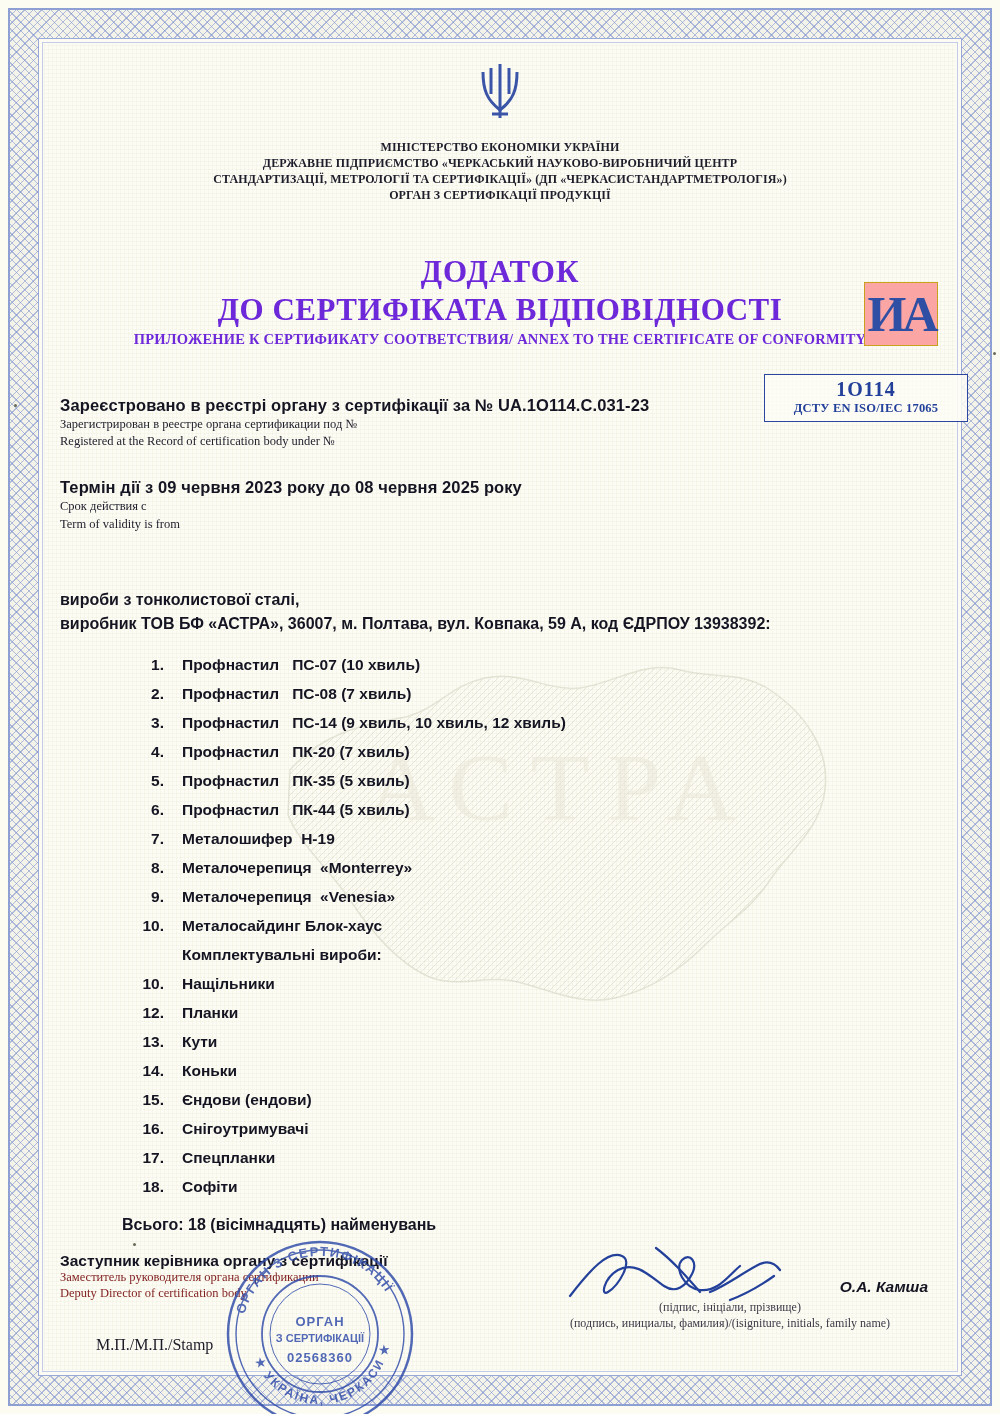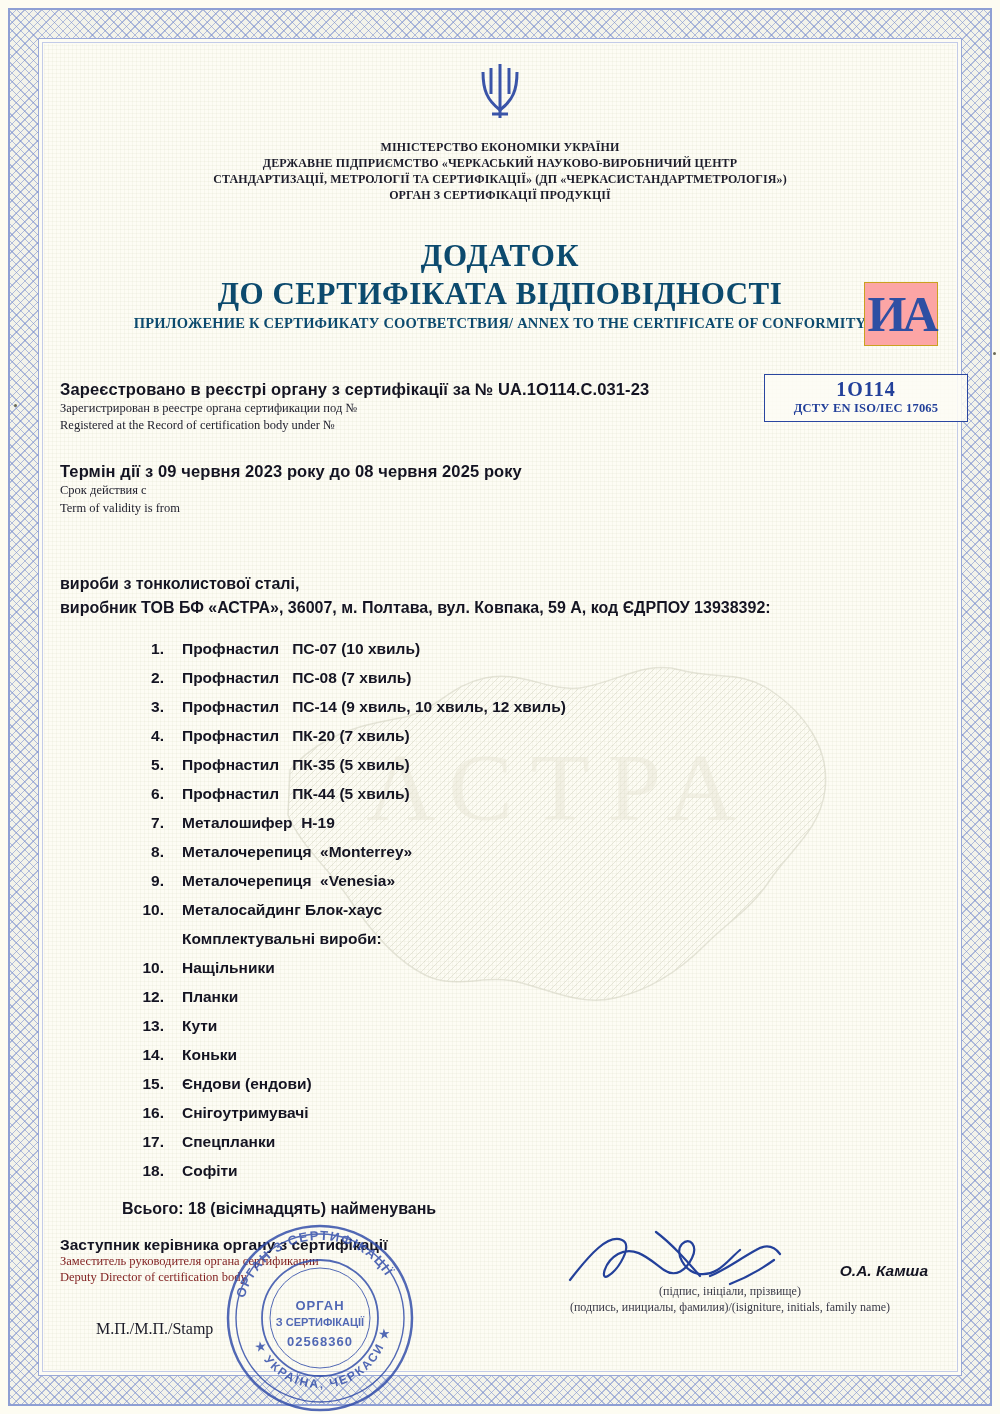--- a/index.html
+++ b/index.html
@@ -70,25 +70,25 @@
     font-family: "Liberation Serif", serif;
     font-weight: bold;
     font-size: 12px;
     line-height: 1.33;
     color: #1d1d2b;
     letter-spacing: 0.1px;
   }
   .org-header div { white-space: nowrap; }
   
   .doc-title {
-    margin-top: 34px;
+    margin-top: 50px;
     text-align: center;
     font-family: "Liberation Serif", serif;
     font-weight: bold;
-    color: #0c4a6e;
+    color: #6d28d9;
   }
   .doc-title .t1 { font-size: 31px; letter-spacing: 1px; }
   .doc-title .t2 { font-size: 31px; letter-spacing: 0.5px; margin-top: 2px; }
   .doc-title .t3 {
     font-size: 14.5px;
     letter-spacing: 0.2px;
     margin-top: 3px;
     font-weight: bold;
   }
   

